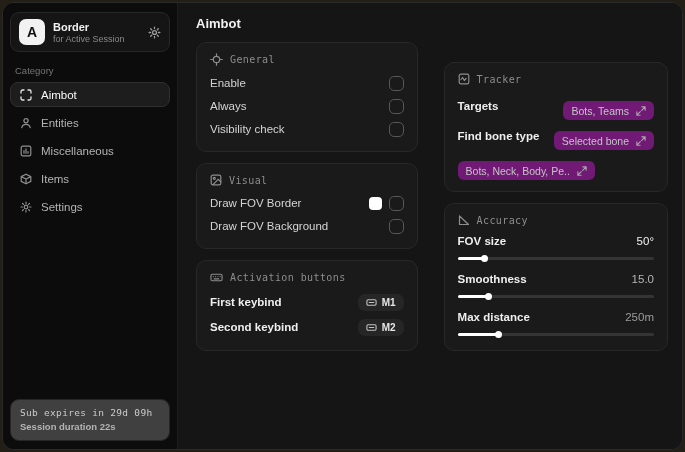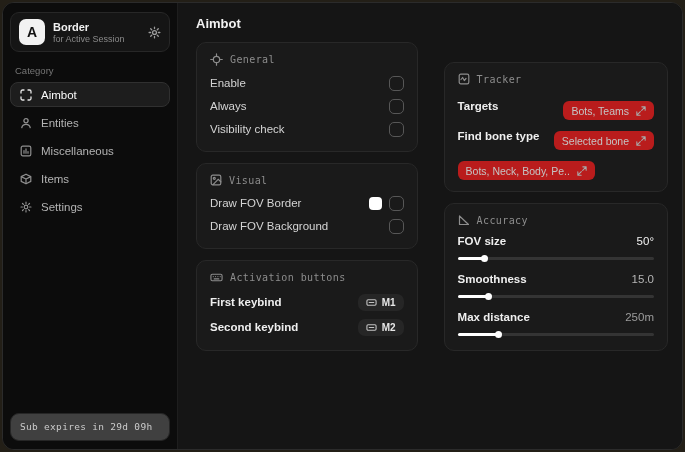--- a/index.html
+++ b/index.html
@@ -94,21 +94,21 @@
   .swatch { width:13px; height:13px; border-radius:4px; cursor:pointer; }
   .keyrow { min-height:24px; }
   .keybadge {
     display:flex; align-items:center; gap:5px;
     background:#262626; border-radius:7px; padding:3px 8px;
     color:#e6e6e6; font-size:10px; font-weight:bold; cursor:pointer;
   }
   .keybadge .icon { color:#c2c2c2; }
   .dropdown {
     display:flex; align-items:center; gap:7px;
-    background:#b91c1c; border-radius:6px; padding:3.5px 8px;
+    background:#701a75; border-radius:6px; padding:3.5px 8px;
     color:#c4c4c4; font-size:10.5px; cursor:pointer;
     max-width:158px; white-space:nowrap;margin-top:10px;
   }
   .dropdown .dd-text { overflow:hidden; text-overflow:ellipsis; }
   .dropdown .icon { color:#a8a8a8; flex:none; }
   .trow { min-height:26px; }
   .slider-block { margin-top:2px; margin-bottom:7px; }
   .val { font-size:11.5px; }
   .val.bright { color:#f0f0f0; }
   .val.mid { color:#b5b5b5; }
@@ -194,20 +194,21 @@
             <circle cx="7" cy="7" r="2.1"></circle>
             <path d="M7 1.2v1.6M7 11.2v1.6M1.2 7h1.6M11.2 7h1.6M2.9 2.9l1.1 1.1M10 10l1.1 1.1M11.1 2.9L10 4M4 10l-1.1 1.1"></path>
           </svg>
         </span>
         <span>Settings</span>
       </div>
     </div>
 
     <div class="sidebar-footer">
       <div class="sub-expiry">Sub expires in 29d 09h</div>
+      <div class="session">Session duration 22s</div>
     </div>
   </div>
 
   <div class="main">
     <div class="page-title">Aimbot</div>
 
     <div class="columns">
 
       <div class="col-left">
 

